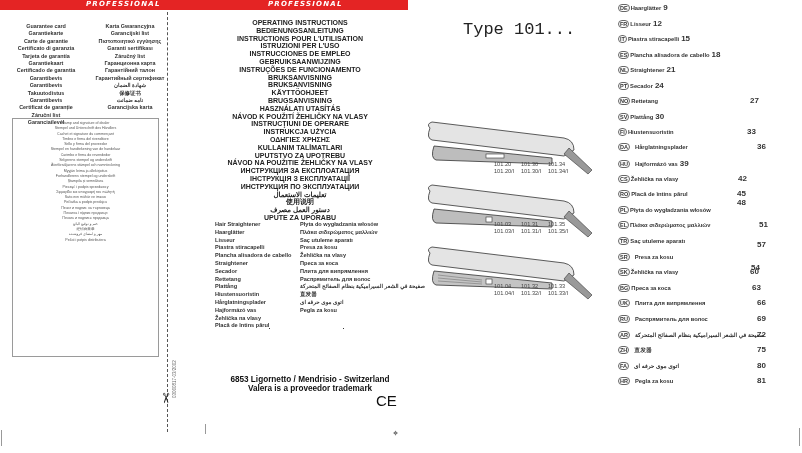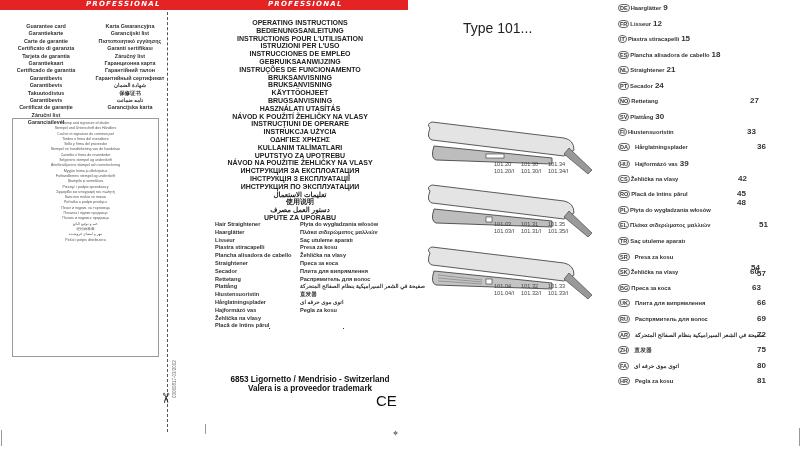--- a/index.html
+++ b/index.html
@@ -9,21 +9,21 @@
   .redband { position:absolute; top:0; height:10px; background:#e42424; }
   .brand { position:absolute; top:0; color:#fff; font-style:italic; font-weight:bold;
            font-size:7px; letter-spacing:1.2px; font-family:"DejaVu Sans", sans-serif; line-height:8px; }
   .colC { position:absolute; text-align:center; font-size:5.4px; line-height:7.4px; font-weight:bold; color:#333; }
   .stampbox { position:absolute; left:12px; top:118px; width:145px; height:237px; border:1px solid #9a9a9a; border-top-width:1px;}
   .stamplines { text-align:center; font-size:3.6px; line-height:5.3px; color:#555; padding-top:2px; }
   .dash-v { position:absolute; border-left:1px dashed #555; }
   .ins { position:absolute; left:190px; width:220px; text-align:center; font-weight:bold; font-size:7px; line-height:7.8px; color:#222; }
   .prodlist { position:absolute; font-size:5.6px; line-height:7.8px; font-weight:bold; color:#333; white-space:nowrap; }
   .made { position:absolute; left:210px; width:200px; text-align:center; font-weight:bold; font-size:8.2px; line-height:9px; color:#111; }
-  .typehead { position:absolute; left:463px; top:20px; font-size:14px; color:#222; }
+  .typehead { position:absolute; left:463px; top:20px; font-size:17px; color:#222;font-family:Liberation Mono, monospace; }
   .models { position:absolute; font-size:5.6px; line-height:7px; color:#444; }
   .toc { position:absolute; left:618px; font-size:5.8px; font-weight:bold; color:#333; white-space:nowrap; }
   .toc .code { display:inline-block; border:1px solid #666; border-radius:5px; font-size:5.5px; padding:0 1px; margin-right:1px; color:#333; line-height:6px; }
   .toc .num { font-size:8px; }
   .tocnum { position:absolute; font-size:8px; font-weight:bold; color:#333; }
   .gl { position:absolute; background:#999; }
 </style>
 </head>
 <body>
 
@@ -247,21 +247,21 @@
     <div class="tocnum" style="left: 738px; top: 173.6px;">42</div>
     <div class="toc" style="top: 174.6px;"><span class="code">CS</span><span style="margin-left: 0px;">Žehlička na vlasy</span></div>
     <div class="tocnum" style="left: 737px; top: 189.2px;">45</div>
     <div class="toc" style="top: 190.2px;"><span class="code">RO</span><span style="margin-left: 0px;">Placă de întins părul</span></div>
     <div class="tocnum" style="left: 737px; top: 198px; text-align: right;">48</div>
     <div class="toc" style="top: 205.8px;"><span class="code">PL</span><span style="margin-left: 0px;">Płyta do wygładzania włosów</span></div>
     <div class="tocnum" style="left: 737px; top: 220.4px; padding-left: 22px;">51</div>
     <div class="toc" style="top: 221.4px;"><span class="code">EL</span><span style="margin-left: 0px;">Πλάκα σιδερώματος μαλλιών</span></div>
     <div class="tocnum" style="left: 751px; top: 222px; margin-top: 41px;">54</div>
     <div class="toc" style="top: 237px;"><span class="code">TR</span><span style="margin-left: 0px;">Saç utuleme aparatı</span></div>
-    <div class="tocnum" style="left: 757px; top: 269px;">57</div>
+    <div class="tocnum" style="left: 757px; top: 240px;">57</div>
     <div class="toc" style="top: 252.6px;"><span class="code">SR</span><span style="margin-left: 4px;">Presa za kosu</span></div>
     <div class="tocnum" style="left: 750px; top: 267.2px;">60</div>
     <div class="toc" style="top: 268.2px;"><span class="code">SK</span><span style="margin-left: 0px;">Žehlička na vlasy</span></div>
     <div class="tocnum" style="left: 752px; top: 282.8px;">63</div>
     <div class="toc" style="top: 283.8px;"><span class="code">BG</span><span style="margin-left: 0px;">Преса за коса</span></div>
     <div class="tocnum" style="left: 757px; top: 298.4px;">66</div>
     <div class="toc" style="top: 299.4px;"><span class="code">UK</span><span style="margin-left: 4px;">Плита для випрямлення</span></div>
     <div class="tocnum" style="left: 757px; top: 314px;">69</div>
     <div class="toc" style="top: 315px;"><span class="code">RU</span><span style="margin-left: 4px;">Распрямитель для волос</span></div>
     <div class="tocnum" style="left: 757px; top: 329.6px;">72</div>

